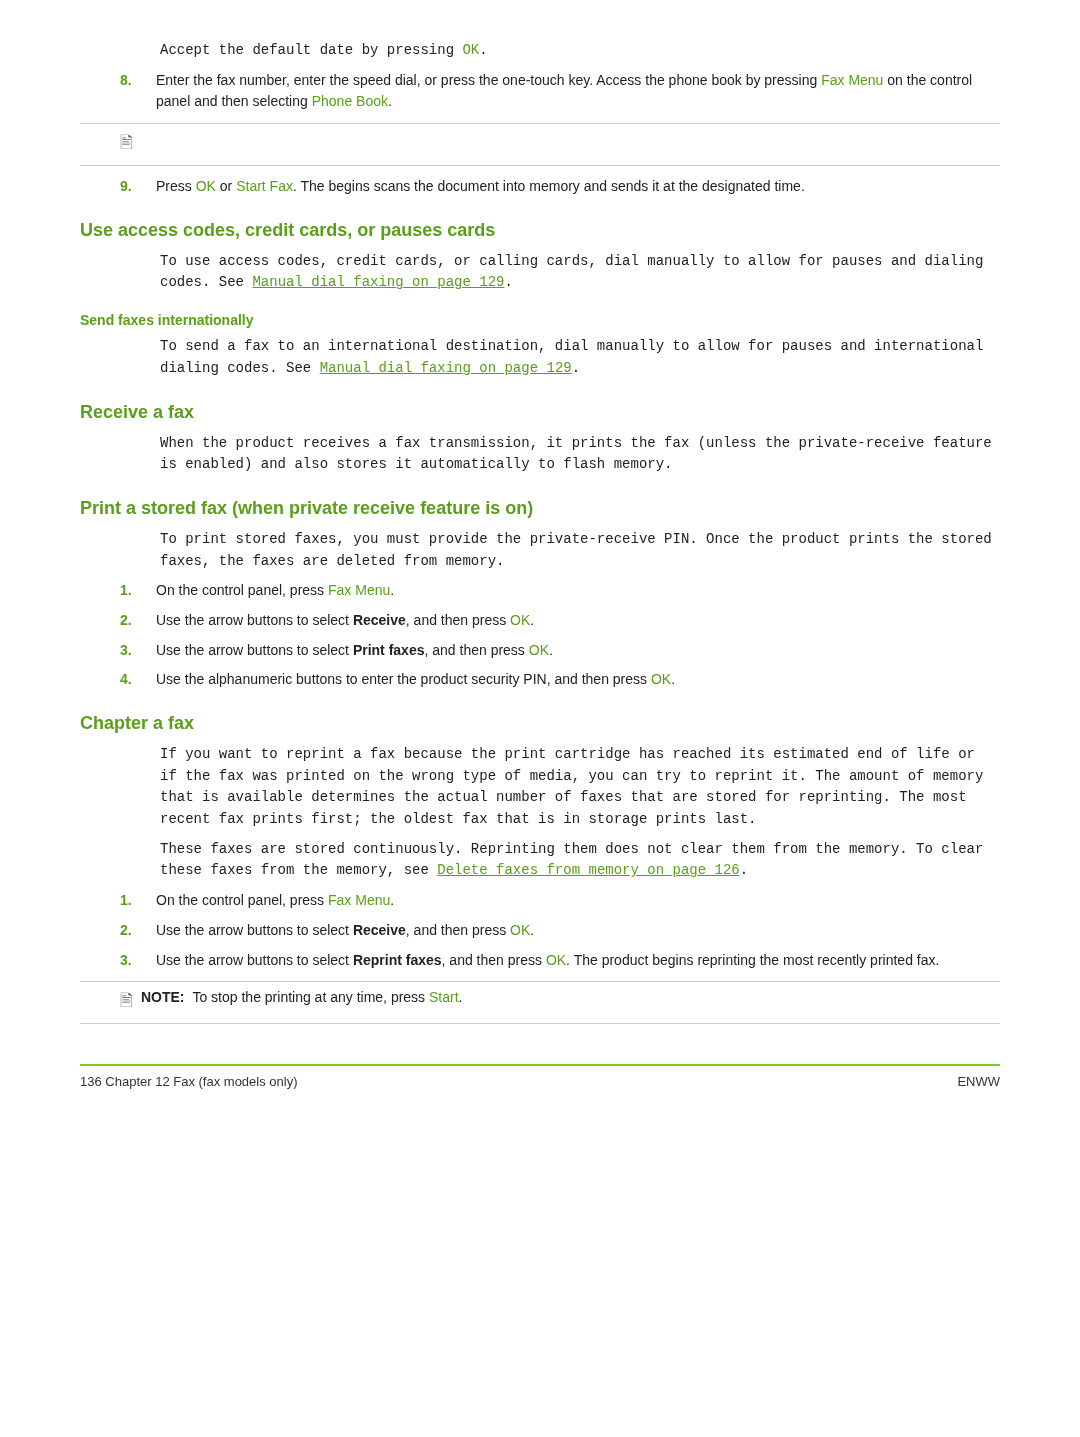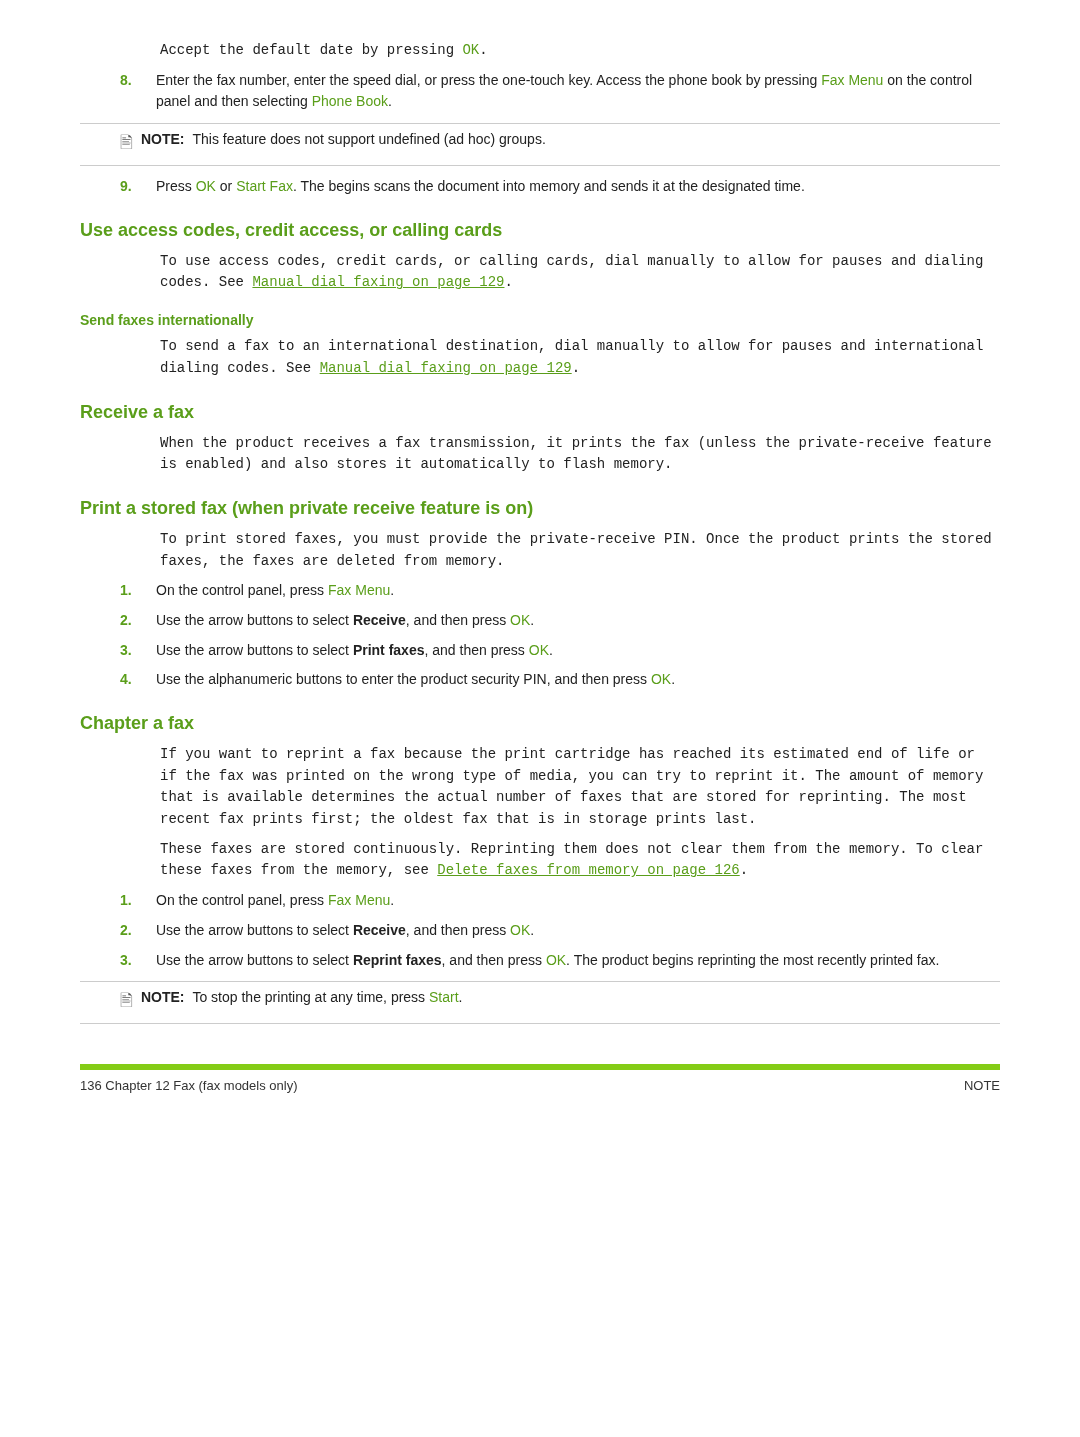--- a/index.html
+++ b/index.html
@@ -66,21 +66,21 @@
       flex-shrink: 0;
     }
     .note-label {
       font-weight: bold;
       margin-right: 8px;
     }
     .footer {
       display: flex;
       justify-content: space-between;
       margin-top: 40px;
-      border-top: 6px solid #84cc16;
+      border-top: 2px solid #84cc16;
       padding-top: 8px;
       font-size: 13px;
       color: #333;
     }
   </style>
 </head>
 <body>
 
 <div class="body-text">
   <span>Accept the default date by pressing </span><span class="green">OK</span><span>.</span>
@@ -88,31 +88,30 @@
 
 <div class="numbered-item">
   <span class="num green">8.</span>
   <span class="item-text">
     <span>Enter the fax number, enter the speed dial, or press the one-touch key. Access the phone book by pressing </span><span class="green">Fax Menu</span><span> on the control panel and then selecting </span><span class="green">Phone Book</span><span>.</span>
   </span>
 </div>
 
 <div class="note-box">
   <span class="note-icon">🖹</span>
-  <span><span class="note-label">NOTE:</span><span>This feature does not support undefined (ad hoc) groups.</span></span>
 </div>
 
 <div class="numbered-item">
   <span class="num green">9.</span>
   <span class="item-text">
     <span>Press </span><span class="green">OK</span><span> or </span><span class="green">Start Fax</span><span>. The begins scans the document into memory and sends it at the designated time.</span>
   </span>
 </div>
 
-<div class="section-heading">Use access codes, credit access, or calling cards</div>
+<div class="section-heading">Use access codes, credit cards, or pauses cards</div>
 
 <div class="body-text">
   <span>To use access codes, credit cards, or calling cards, dial manually to allow for pauses and dialing codes. See </span><span class="green-link">Manual dial faxing on page 129</span><span>.</span>
 </div>
 
 <div class="sub-heading">Send faxes internationally</div>
 
 <div class="body-text">
   <span>To send a fax to an international destination, dial manually to allow for pauses and international dialing codes. See </span><span class="green-link">Manual dial faxing on page 129</span><span>.</span>
 </div>
@@ -182,14 +181,14 @@
   </span>
 </div>
 
 <div class="note-box">
   <span class="note-icon">🖹</span>
   <span><span class="note-label">NOTE:</span><span>To stop the printing at any time, press </span><span class="green">Start</span><span>.</span></span>
 </div>
 
 <div class="footer">
   <span>136  Chapter 12  Fax (fax models only)</span>
-  <span>NOTE</span>
+  <span>ENWW</span>
 </div>
 
 </body></html>

